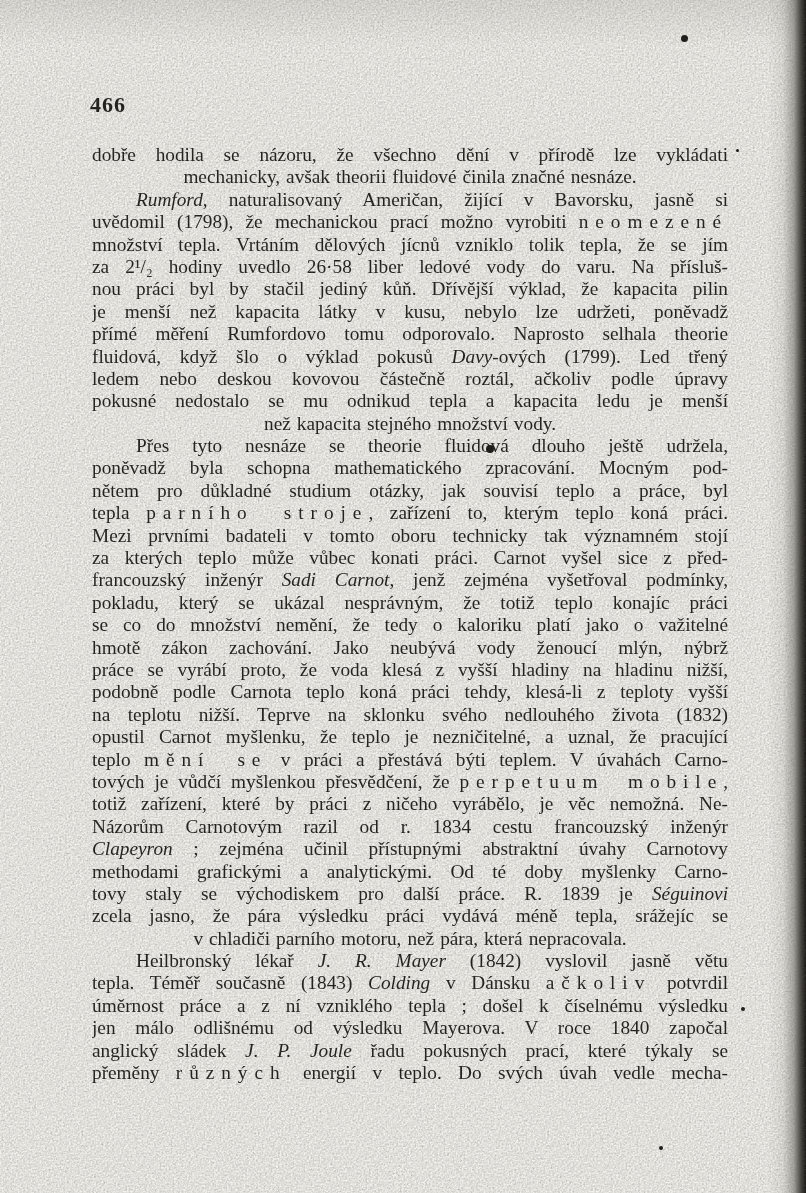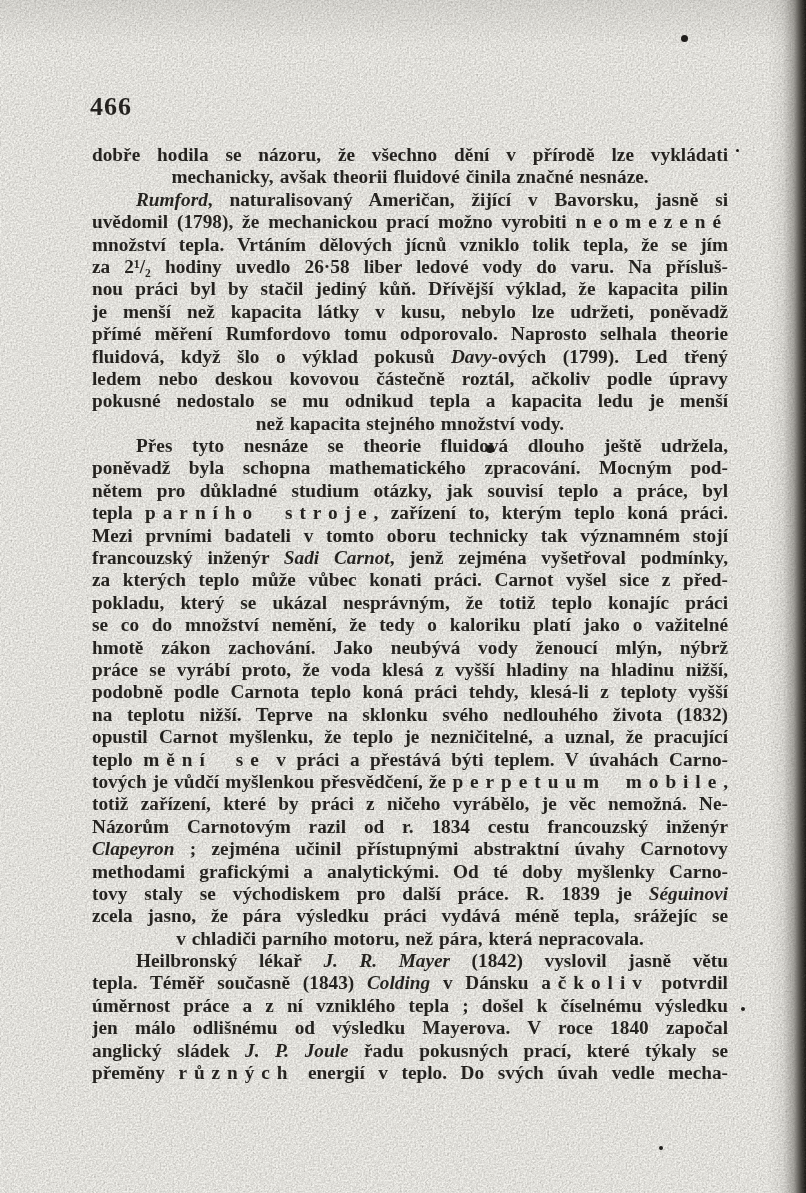--- a/index.html
+++ b/index.html
@@ -25,32 +25,31 @@
       rgba(30,26,20,0.35) 68%,
       rgba(20,17,12,0.78) 87%,
       rgba(12,10,7,0.96) 100%);
     z-index:4;pointer-events:none;
   }
   .grain{
     position:absolute;inset:0;z-index:5;pointer-events:none;opacity:.6;
   }
   .page-number{
     position:absolute;left:90px;top:92px;
-    font-size:26px;letter-spacing:1px;font-weight:bold;z-index:3;
+    font-size:22px;letter-spacing:1px;font-weight:bold;z-index:3;
   }
   .text-block{
     position:absolute;left:92px;top:144px;width:636px;z-index:3;
     font-size:19.3px;line-height:22.4px;
   }
   .para{margin:0;}
   .line{
     height:22.4px;overflow:hidden;
     text-align:justify;text-align-last:justify;
     word-spacing:0.06em;
-    font-weight:bold;
   }
   .line.last{text-align:center;text-align-last:auto;}
   .line.ind{text-indent:44px;}
   .seg-italic{font-style:italic;}
   .seg-spaced{letter-spacing:0.36em;word-spacing:0.4em;}
   .speck{
     position:absolute;background:#171513;border-radius:50%;
     z-index:3;
   }
 </style>
@@ -80,22 +79,22 @@
         <div class="line"><span class="seg-normal">ledem nebo deskou kovovou částečně roztál, ačkoliv podle úpravy</span></div>
         <div class="line"><span class="seg-normal">pokusné nedostalo se mu odnikud tepla a kapacita ledu je menší</span></div>
         <div class="line last"><span class="seg-normal">než kapacita stejného množství vody.</span></div>
       </div>
       <div class="para">
         <div class="line ind"><span class="seg-normal">Přes tyto nesnáze se theorie fluidová dlouho ještě udržela,</span></div>
         <div class="line"><span class="seg-normal">poněvadž byla schopna mathematického zpracování. Mocným pod-</span></div>
         <div class="line"><span class="seg-normal">nětem pro důkladné studium otázky, jak souvisí teplo a práce, byl</span></div>
         <div class="line"><span class="seg-normal">tepla </span><span class="seg-spaced">parního stroje</span><span class="seg-normal">, zařízení to, kterým teplo koná práci.</span></div>
         <div class="line"><span class="seg-normal">Mezi prvními badateli v tomto oboru technicky tak významném stojí</span></div>
+        <div class="line"><span class="seg-normal">za kterých teplo může vůbec konati práci. Carnot vyšel sice z před-</span></div>
         <div class="line"><span class="seg-normal">francouzský inženýr </span><span class="seg-italic">Sadi Carnot</span><span class="seg-normal">, jenž zejména vyšetřoval podmínky,</span></div>
-        <div class="line"><span class="seg-normal">za kterých teplo může vůbec konati práci. Carnot vyšel sice z před-</span></div>
         <div class="line"><span class="seg-normal">pokladu, který se ukázal nesprávným, že totiž teplo konajíc práci</span></div>
         <div class="line"><span class="seg-normal">se co do množství nemění, že tedy o kaloriku platí jako o važitelné</span></div>
         <div class="line"><span class="seg-normal">hmotě zákon zachování. Jako neubývá vody ženoucí mlýn, nýbrž</span></div>
         <div class="line"><span class="seg-normal">práce se vyrábí proto, že voda klesá z vyšší hladiny na hladinu nižší,</span></div>
         <div class="line"><span class="seg-normal">podobně podle Carnota teplo koná práci tehdy, klesá-li z teploty vyšší</span></div>
         <div class="line"><span class="seg-normal">na teplotu nižší. Teprve na sklonku svého nedlouhého života (1832)</span></div>
         <div class="line"><span class="seg-normal">opustil Carnot myšlenku, že teplo je nezničitelné, a uznal, že pracující</span></div>
         <div class="line"><span class="seg-normal">teplo </span><span class="seg-spaced">mění se</span><span class="seg-normal"> v práci a přestává býti teplem. V úvahách Carno-</span></div>
         <div class="line"><span class="seg-normal">tových je vůdčí myšlenkou přesvědčení, že </span><span class="seg-spaced">perpetuum mobile</span><span class="seg-normal">,</span></div>
         <div class="line"><span class="seg-normal">totiž zařízení, které by práci z ničeho vyrábělo, je věc nemožná. Ne-</span></div>

